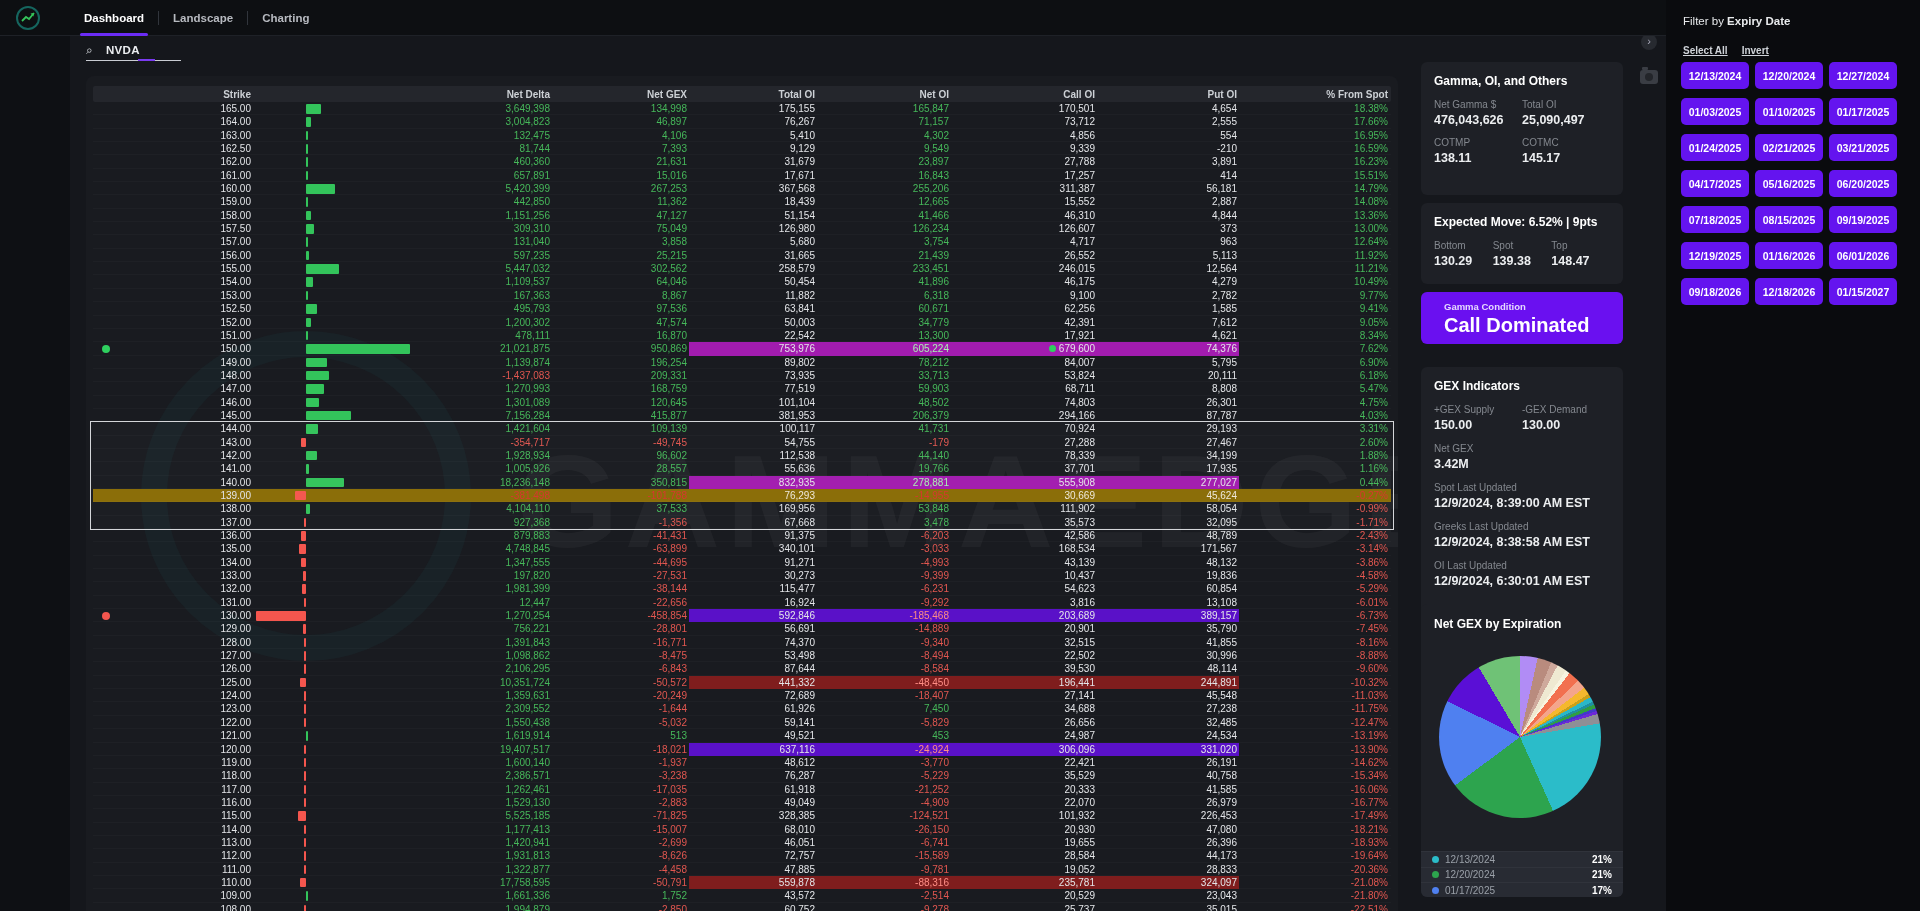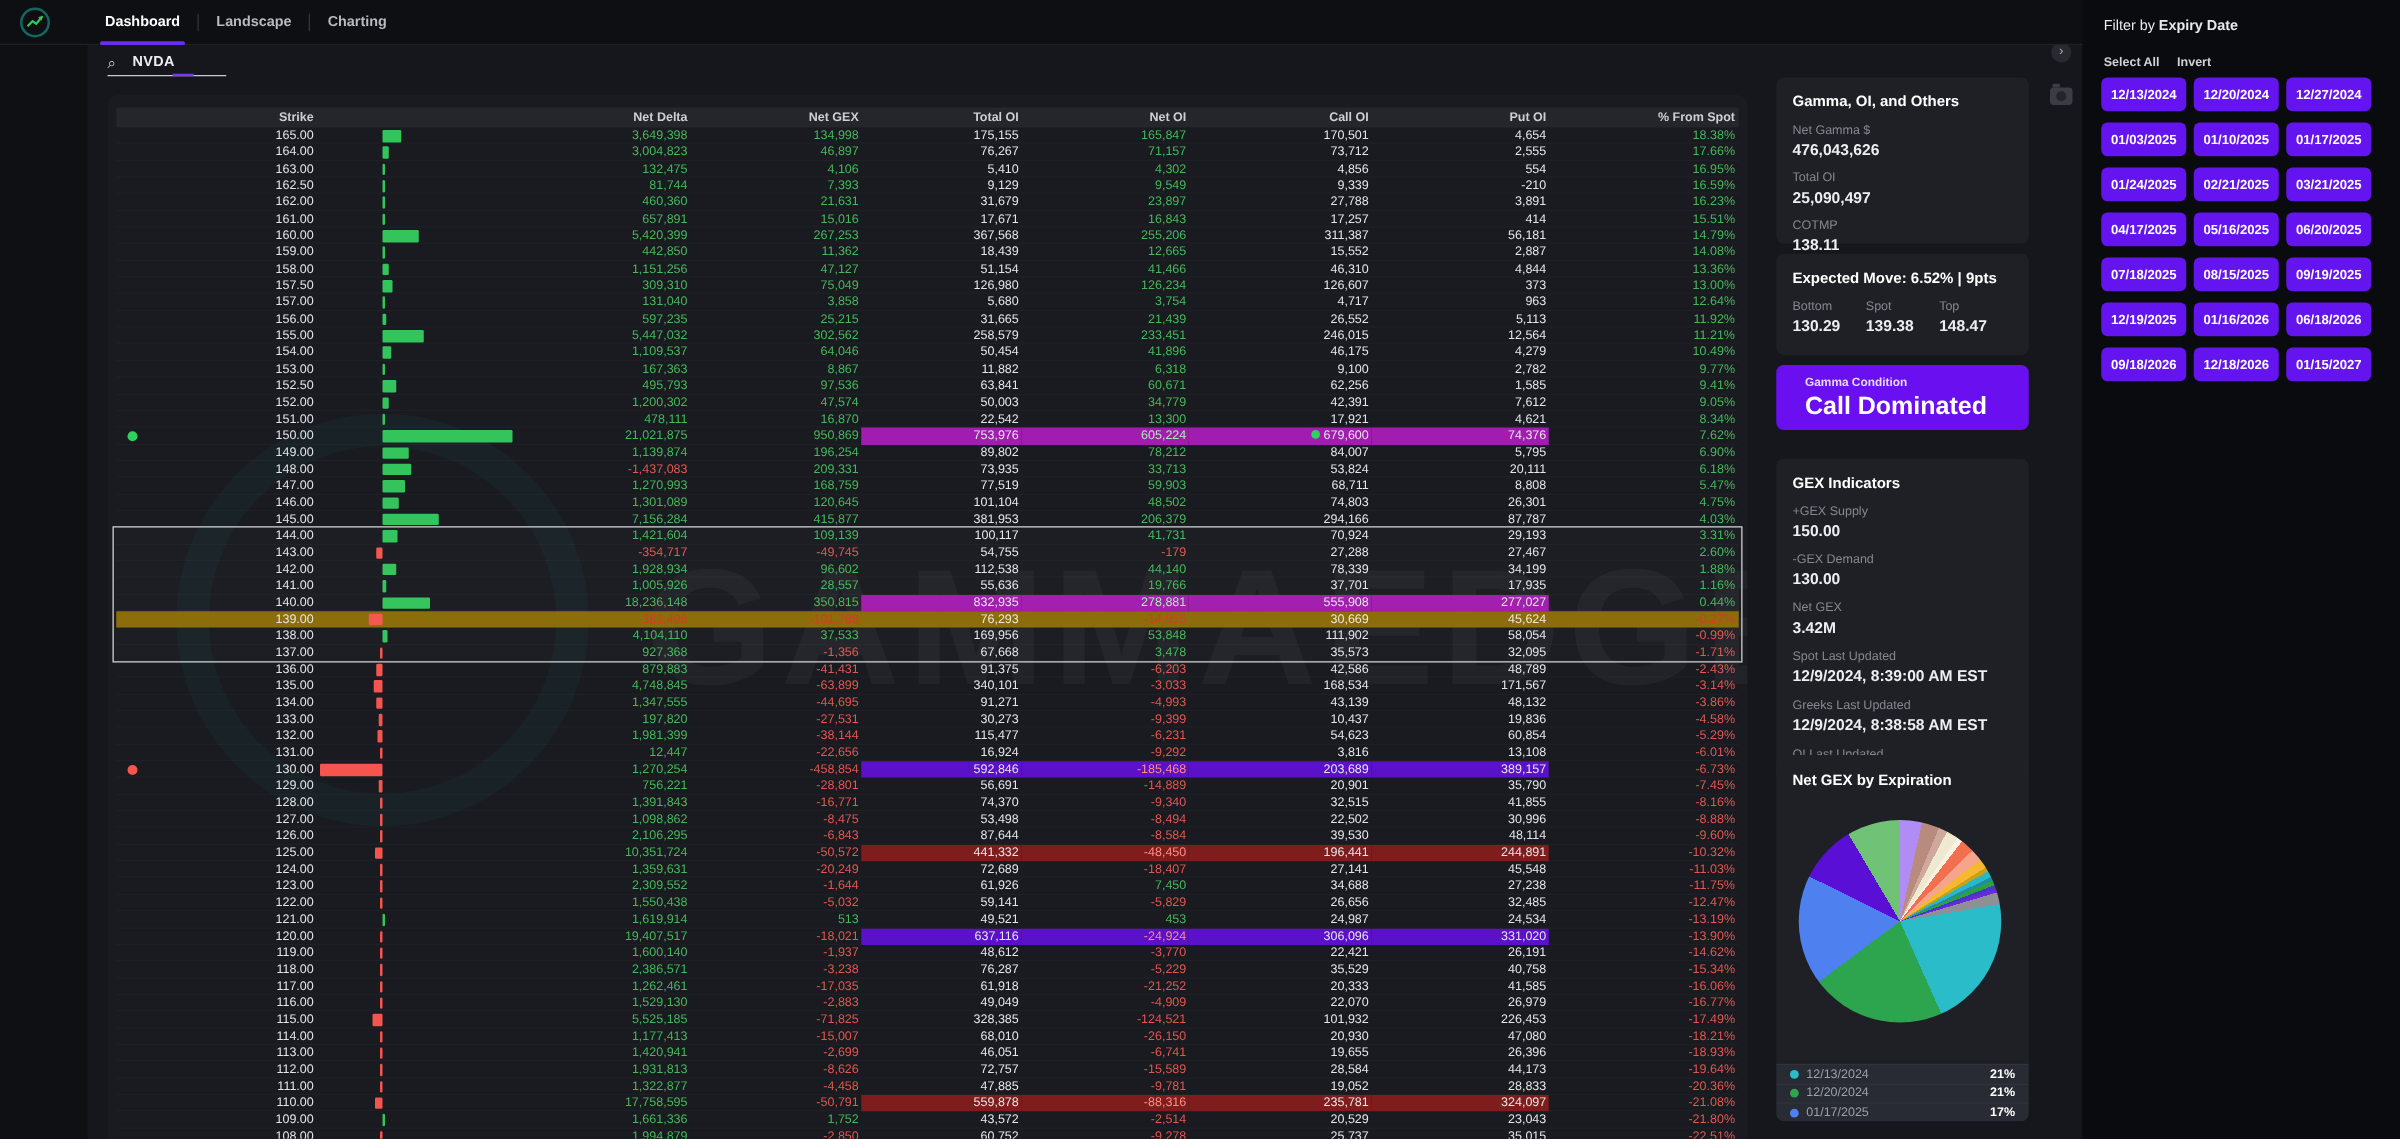--- a/index.html
+++ b/index.html
@@ -52,21 +52,21 @@
   .watermark-text{position:absolute;left:430px;top:350px;font-size:132px;font-weight:bold;letter-spacing:6px;color:rgba(225,230,240,.045);pointer-events:none;white-space:nowrap}
   .watermark-ring{position:absolute;left:55px;top:255px;width:330px;height:330px;border:26px solid rgba(40,175,185,.05);border-radius:50%;pointer-events:none}
   
   .chev-btn{position:absolute;left:1641px;top:34px;width:16px;height:16px;border-radius:50%;background:#272a30;color:#aab;font-size:11px;line-height:15px;text-align:center;z-index:8;cursor:pointer}
   .cam-btn{position:absolute;left:1640px;top:70px;width:18px;height:14px;background:#3a3d44;border-radius:3px;z-index:8;cursor:pointer}
   .cam-btn::before{content:"";position:absolute;left:5px;top:3px;width:8px;height:8px;border-radius:50%;background:#23252a}
   .cam-btn::after{content:"";position:absolute;left:2px;top:-3px;width:6px;height:3px;background:#3a3d44;border-radius:1px}
   
   .panel{position:absolute;left:1421px;width:202px;background:#1e2026;border-radius:6px;padding:12px 13px;z-index:4}
   .panel-title{font-size:12px;font-weight:bold;color:#fff}
-  .pair-grid{display:grid;grid-template-columns:1fr;margin-top:11px;row-gap:10px}
+  .pair-grid{display:grid;grid-template-columns:1fr 1fr;margin-top:11px;row-gap:10px}
   .lab{font-size:10px;color:#84888f;margin-bottom:3px}
   .val{font-size:12.5px;font-weight:bold;color:#eceef0}
   .p1{top:62px;height:133px}
   .p2{top:203px;height:81px}
   .p2 .pair-grid{grid-template-columns:1fr 1fr 1fr}
   .p3{top:292px;height:52px;background:#6a10f0;padding:9px 23px}
   .p3 .cond-label{font-size:9.5px;font-weight:bold;color:#e6d9ff}
   .p3 .cond-val{font-size:20px;font-weight:bold;color:#fff;margin-top:2px}
   .p4{top:367px;height:258px}
   .single{margin-top:11px}
@@ -76,21 +76,21 @@
   .legend{position:absolute;left:0;right:0;top:247px;bottom:0;background:#282b33}
   .legend-row{display:flex;align-items:center;height:15.5px;padding:0 11px;border-top:1px solid rgba(255,255,255,.04);font-size:10px}
   .ldot{width:7px;height:7px;border-radius:50%;margin-right:6px;flex:0 0 auto}
   .ldate{color:#9aa0a8;flex:1}
   .lpct{color:#fff;font-weight:bold}
   
   .filter{position:absolute;left:1666px;top:0;width:254px;height:911px;background:#0a0b0e;z-index:10}
   .filter-title{position:absolute;left:17px;top:15px;font-size:11.5px;color:#e8eaec}
   .filter-title b{font-weight:bold}
   .filter-links{position:absolute;left:17px;top:45px;font-size:10px;font-weight:bold;color:#cfd3d8}
-  .filter-links span{cursor:pointer;margin-right:14px}
+  .filter-links span{text-decoration:underline;cursor:pointer;margin-right:14px}
   .expiry-grid{position:absolute;left:15px;top:62px;display:grid;grid-template-columns:repeat(3,68px);gap:9px 6px}
   .expiry-btn{width:68px;height:27px;background:#6414ef;border:none;border-radius:5px;color:#fff;font-size:10.5px;font-weight:bold;font-family:"Liberation Sans",sans-serif;cursor:pointer;padding:0}
 </style>
 </head>
 <body>
 
 <div class="nav">
   <div class="logo">
     <svg width="14" height="14" viewBox="0 0 14 14">
       <polyline points="1,10 5,6 8,8 13,2" fill="none" stroke="#35c45b" stroke-width="1.8"></polyline>
@@ -1043,18 +1043,18 @@
       <button class="expiry-btn">02/21/2025</button>
       <button class="expiry-btn">03/21/2025</button>
       <button class="expiry-btn">04/17/2025</button>
       <button class="expiry-btn">05/16/2025</button>
       <button class="expiry-btn">06/20/2025</button>
       <button class="expiry-btn">07/18/2025</button>
       <button class="expiry-btn">08/15/2025</button>
       <button class="expiry-btn">09/19/2025</button>
       <button class="expiry-btn">12/19/2025</button>
       <button class="expiry-btn">01/16/2026</button>
-      <button class="expiry-btn">06/18/2026</button>
+      <button class="expiry-btn">06/01/2026</button>
       <button class="expiry-btn">09/18/2026</button>
       <button class="expiry-btn">12/18/2026</button>
       <button class="expiry-btn">01/15/2027</button>
     </div>
 </div>
 
 </body></html>

